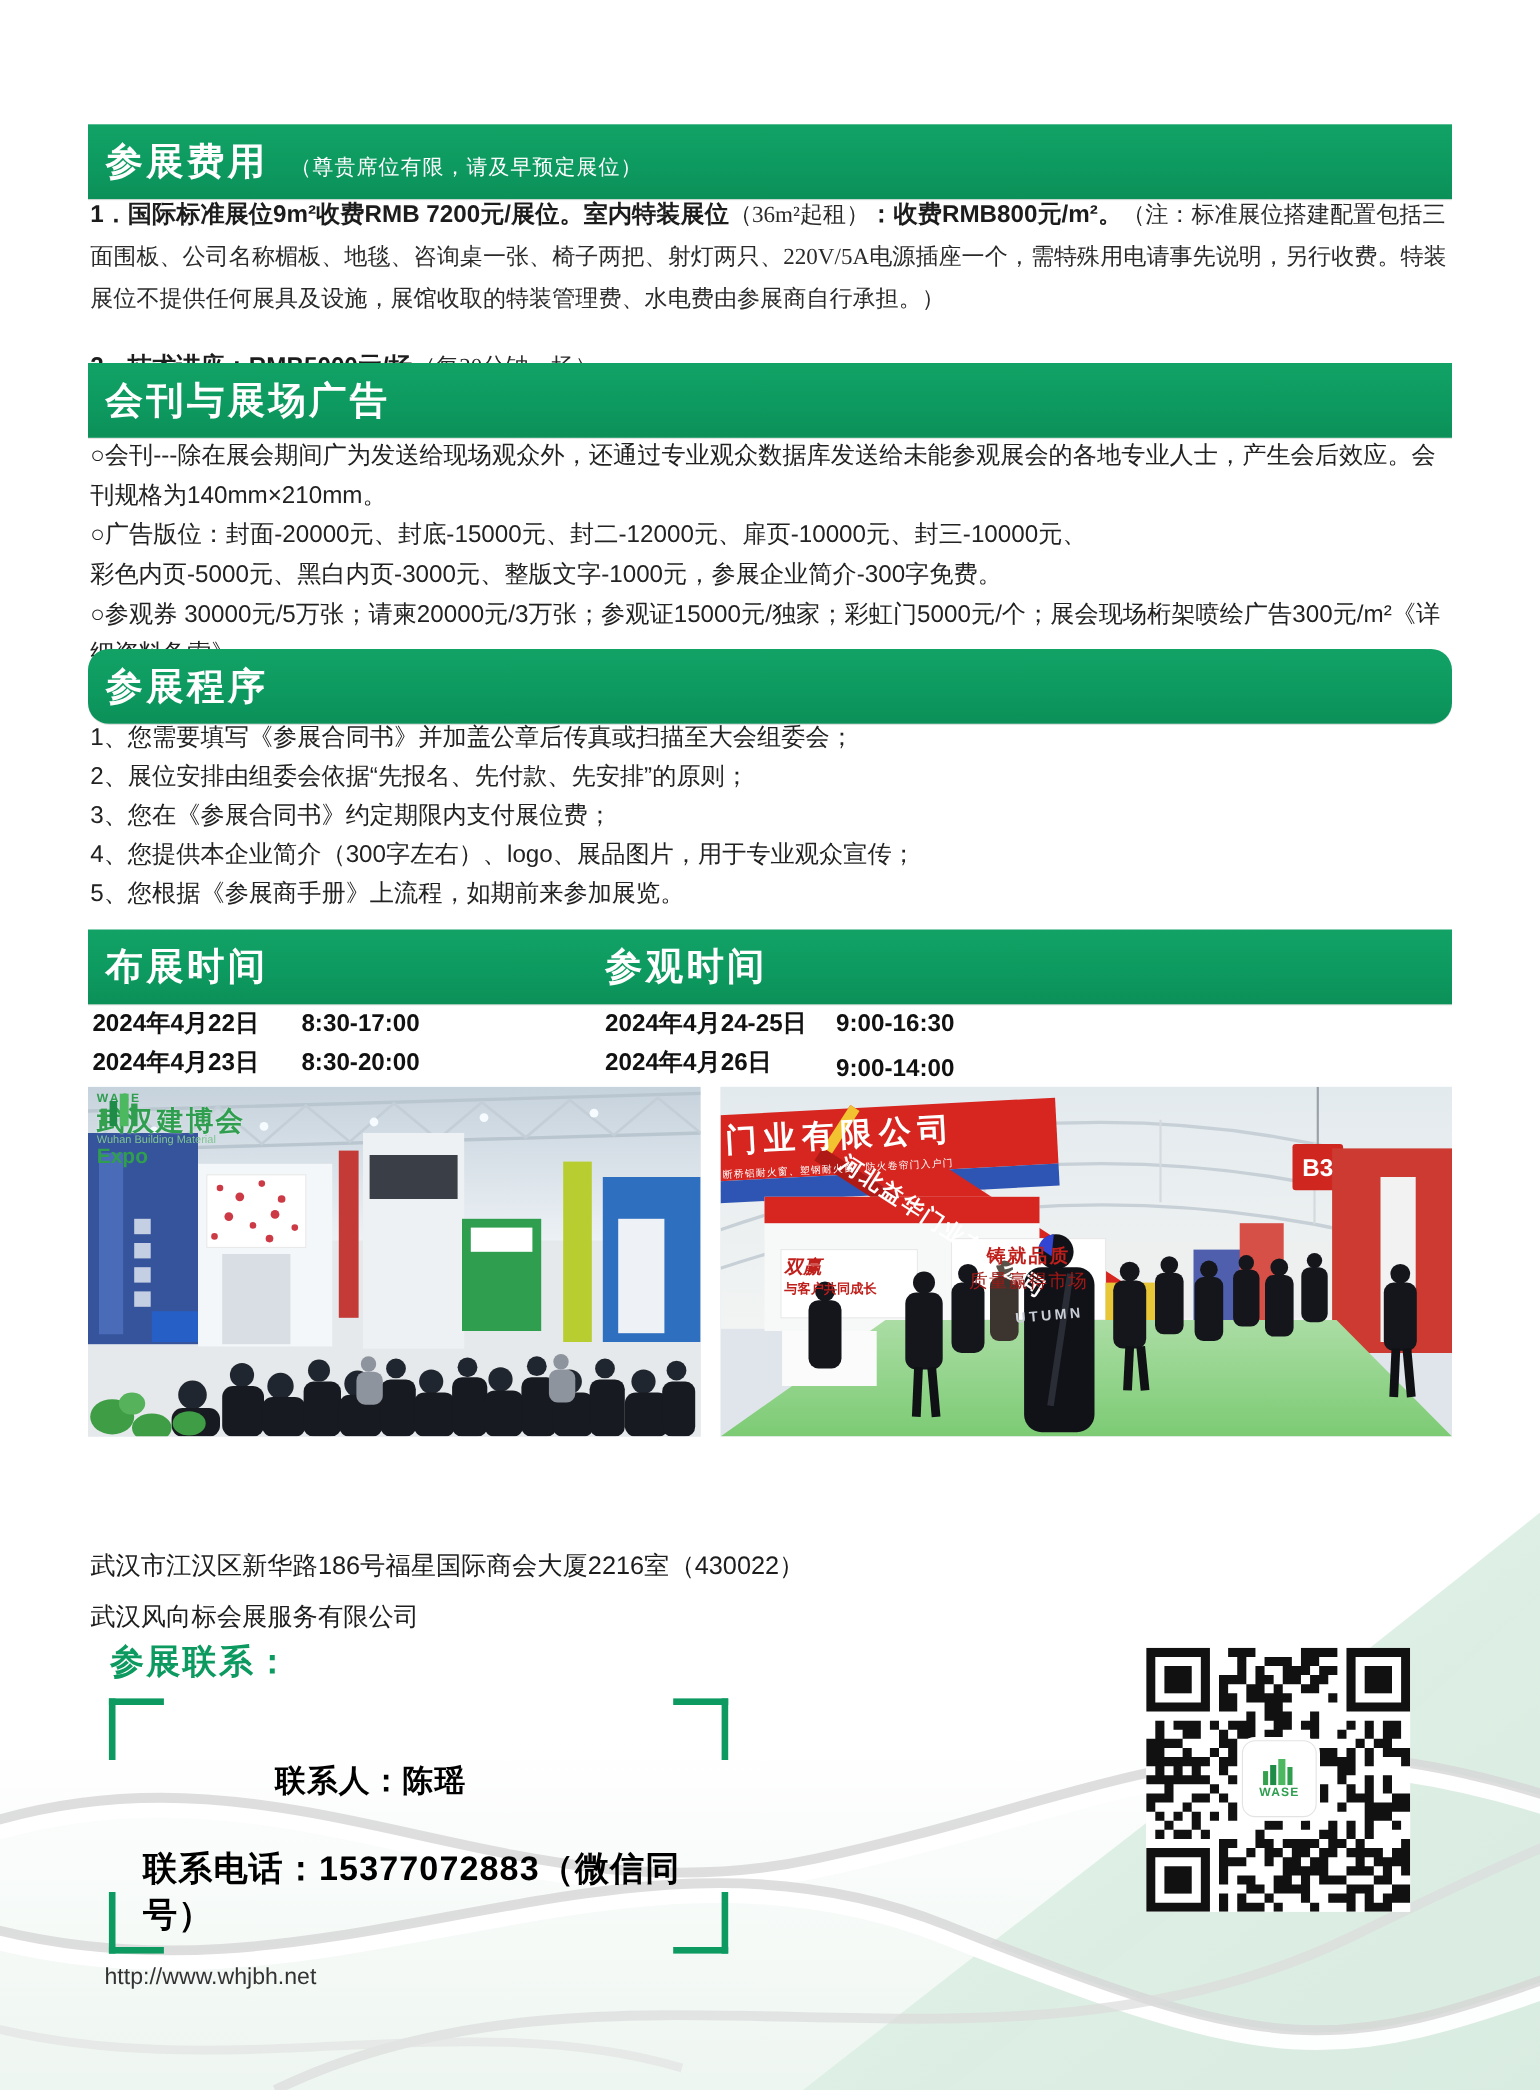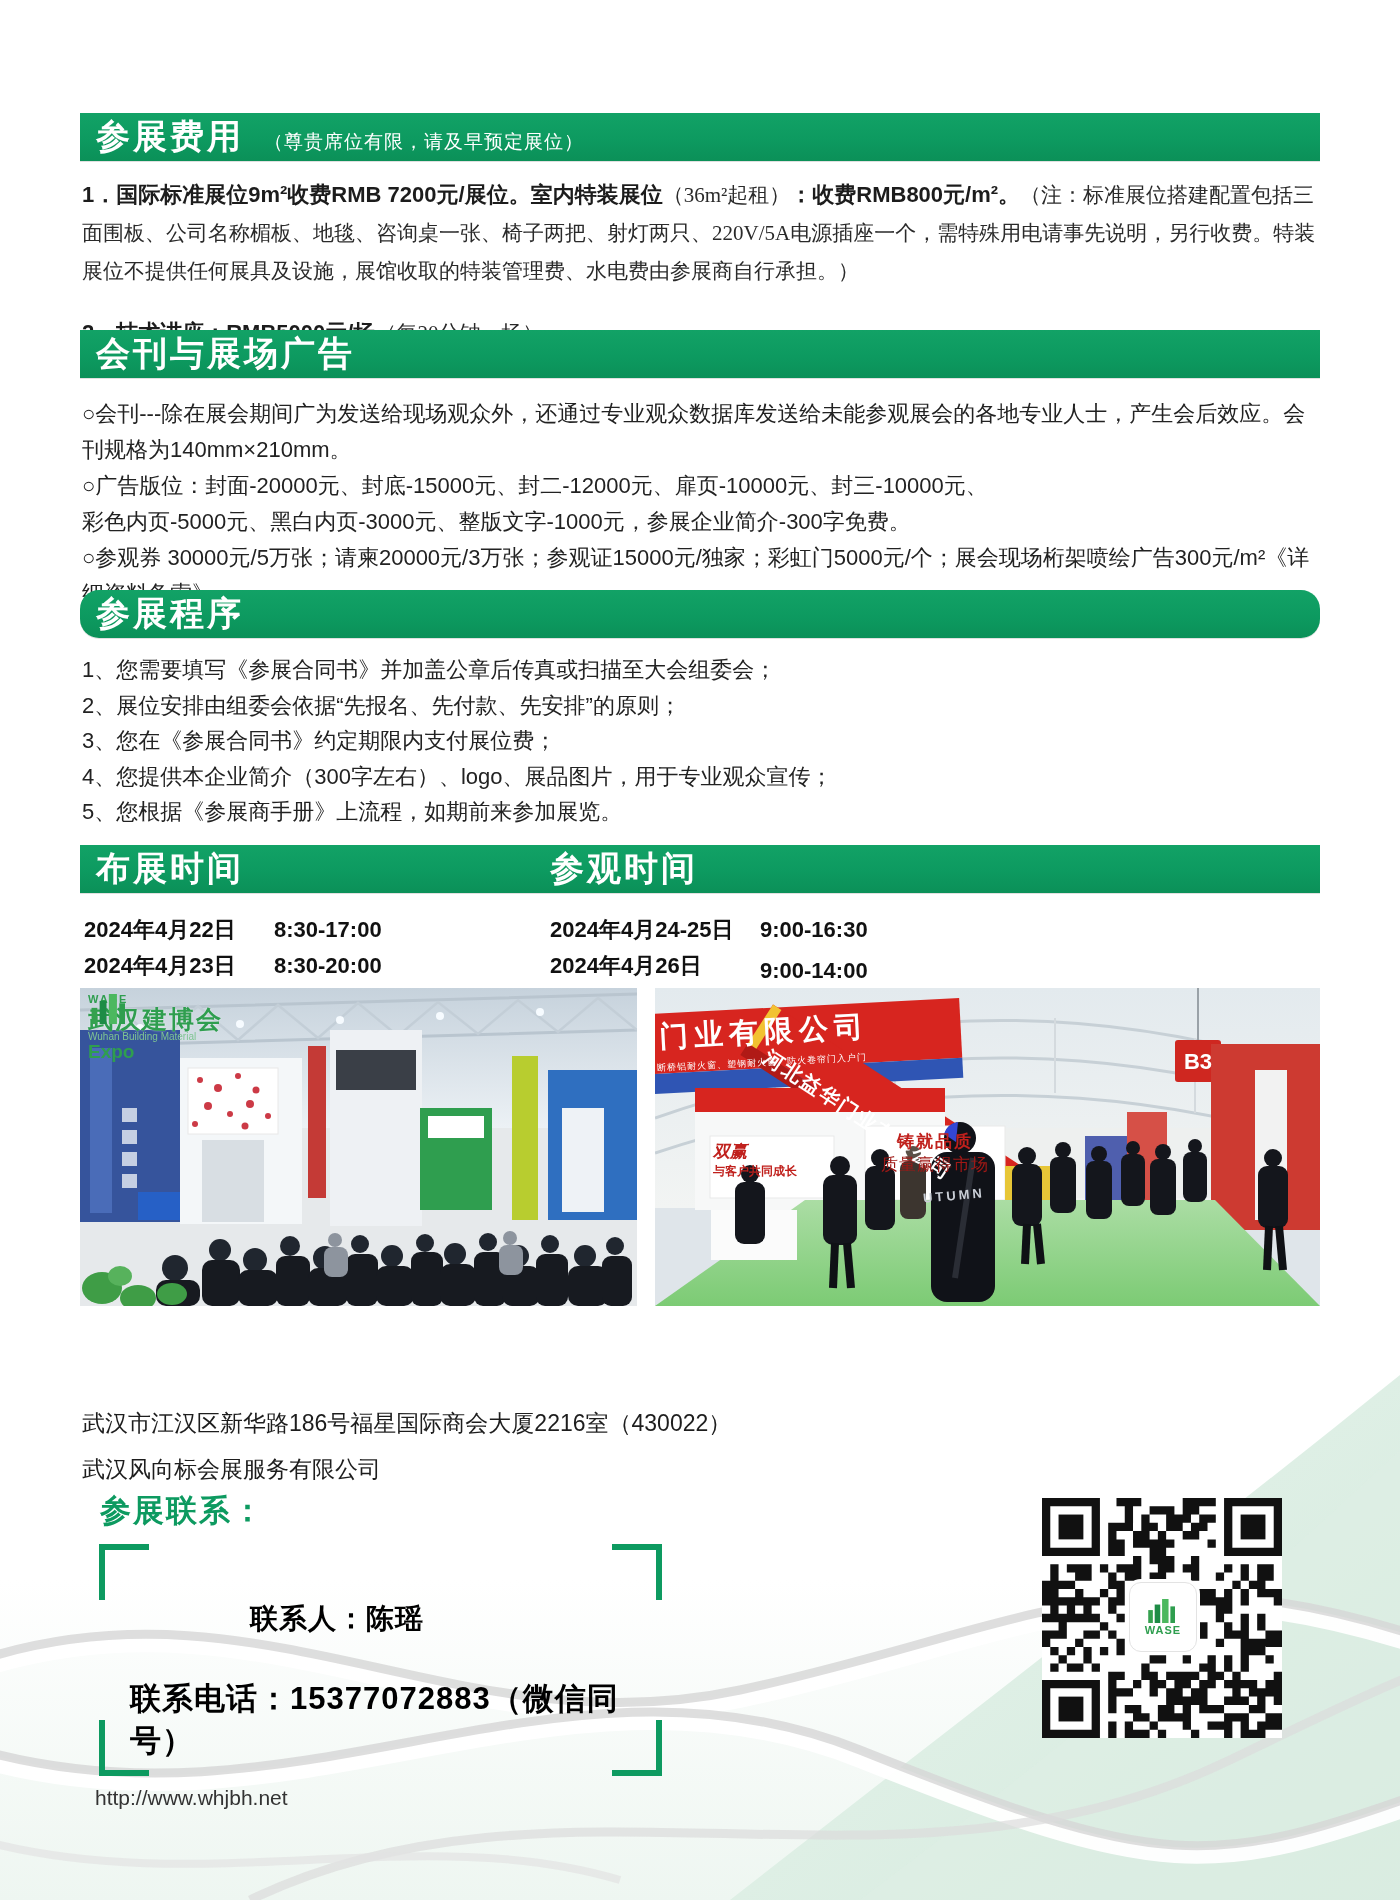--- a/index.html
+++ b/index.html
@@ -1,20 +1,20 @@
 <!DOCTYPE html>
 <html><head>
 <meta charset="utf-8">
 <style>
   html,body{margin:0;padding:0;}
   body{width:1400px;height:1900px;background:#ffffff;font-family:"Liberation Sans","DejaVu Sans",sans-serif;color:#262626;}
   .page{position:relative;width:1400px;height:1900px;overflow:hidden;background:#fff;}
 
   
-  .bar{position:absolute;left:80px;width:1240px;height:48px;display:flex;align-items:center;
+  .bar{position:absolute;left:80px;width:1240px;height:68px;display:flex;align-items:center;
        background:linear-gradient(180deg,#12a266 0%,#0d9a60 55%,#0b9058 100%);
        box-shadow:0 1px 0 rgba(0,0,0,.12);}
   .bar .t{color:#fff;font-size:34px;font-weight:bold;letter-spacing:3px;margin-left:16px;}
   .bar .sub{color:#fff;font-size:19px;margin-left:20px;margin-top:9px;letter-spacing:1px;}
 
   
   .blk{position:absolute;left:82px;width:1238px;}
   .fee-p{font-size:22px;line-height:37px;margin:0;}
   .fee-bold{font-weight:bold;color:#1c1c1c;}
   .fee-note{font-family:"Liberation Serif","DejaVu Serif",serif;font-size:21px;color:#2a2a2a;}

